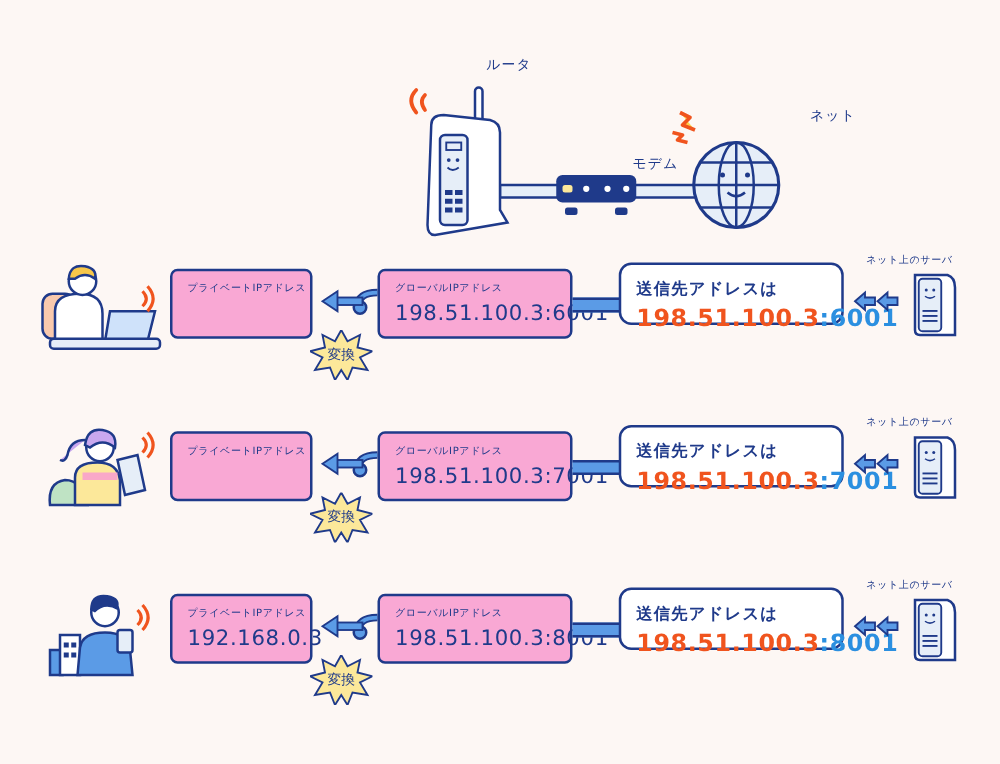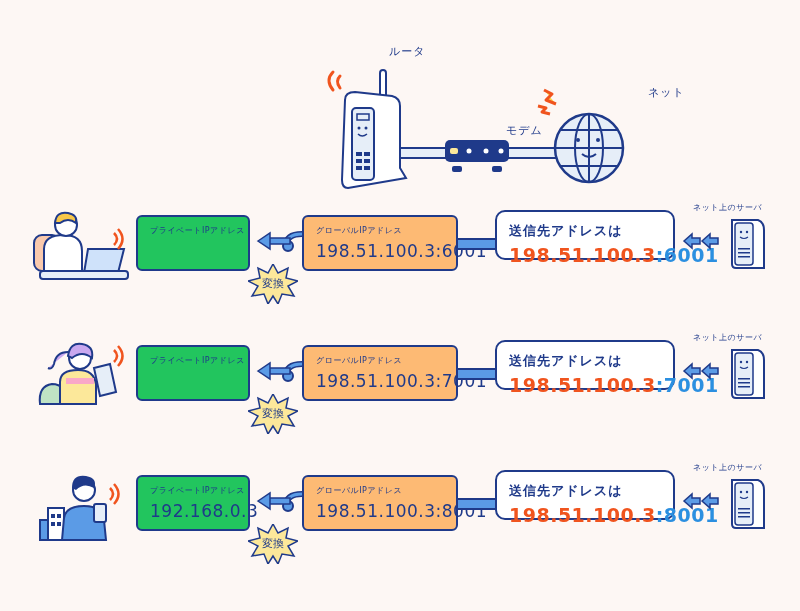--- a/index.html
+++ b/index.html
@@ -2,22 +2,22 @@
 <html><head>
 <meta charset="utf-8">
 <style>
   html,body{margin:0;padding:0;}
   body{width:800px;height:611px;background:#fdf7f4;position:relative;overflow:hidden;
        font-family:"DejaVu Sans","Liberation Sans",sans-serif;color:#1f3a8a;}
   .abs{position:absolute;}
   .lbl{font-size:11px;color:#1f3a8a;letter-spacing:1px;margin-left:44px;}
   .lbl-sm{font-size:8px;color:#1f3a8a;letter-spacing:0.5px;}
   .box{position:absolute;border:2px solid #1f3a8a;border-radius:6px;box-sizing:border-box;}
-  .priv{background:#22c55e;width:114px;height:56px;}
-  .glob{background:#fdba74;width:156px;height:56px;}
+  .priv{background:#f9a8d4;width:114px;height:56px;}
+  .glob{background:#f9a8d4;width:156px;height:56px;}
   .dest{background:#ffffff;width:180px;height:50px;border-radius:10px;font-weight:bold;}
   .box .cap{position:absolute;left:12px;top:8px;font-size:8px;letter-spacing:0.5px;color:#1f3a8a;}
   .box .val{position:absolute;left:12px;top:24px;font-size:17px;color:#1f3a8a;letter-spacing:0.5px;}
   .dest .cap{font-size:13px;top:10px;left:12px;letter-spacing:1px;}
   .dest .val{top:32px;font-size:19px;}
   .orange{color:#f0541e;}
   .blue{color:#2b8fe0;}
   .burst{position:absolute;width:50px;height:40px;}
   .burst span{position:absolute;left:0;right:0;top:12px;text-align:center;font-size:11px;font-weight:normal;color:#1f3a8a;}
 </style>

